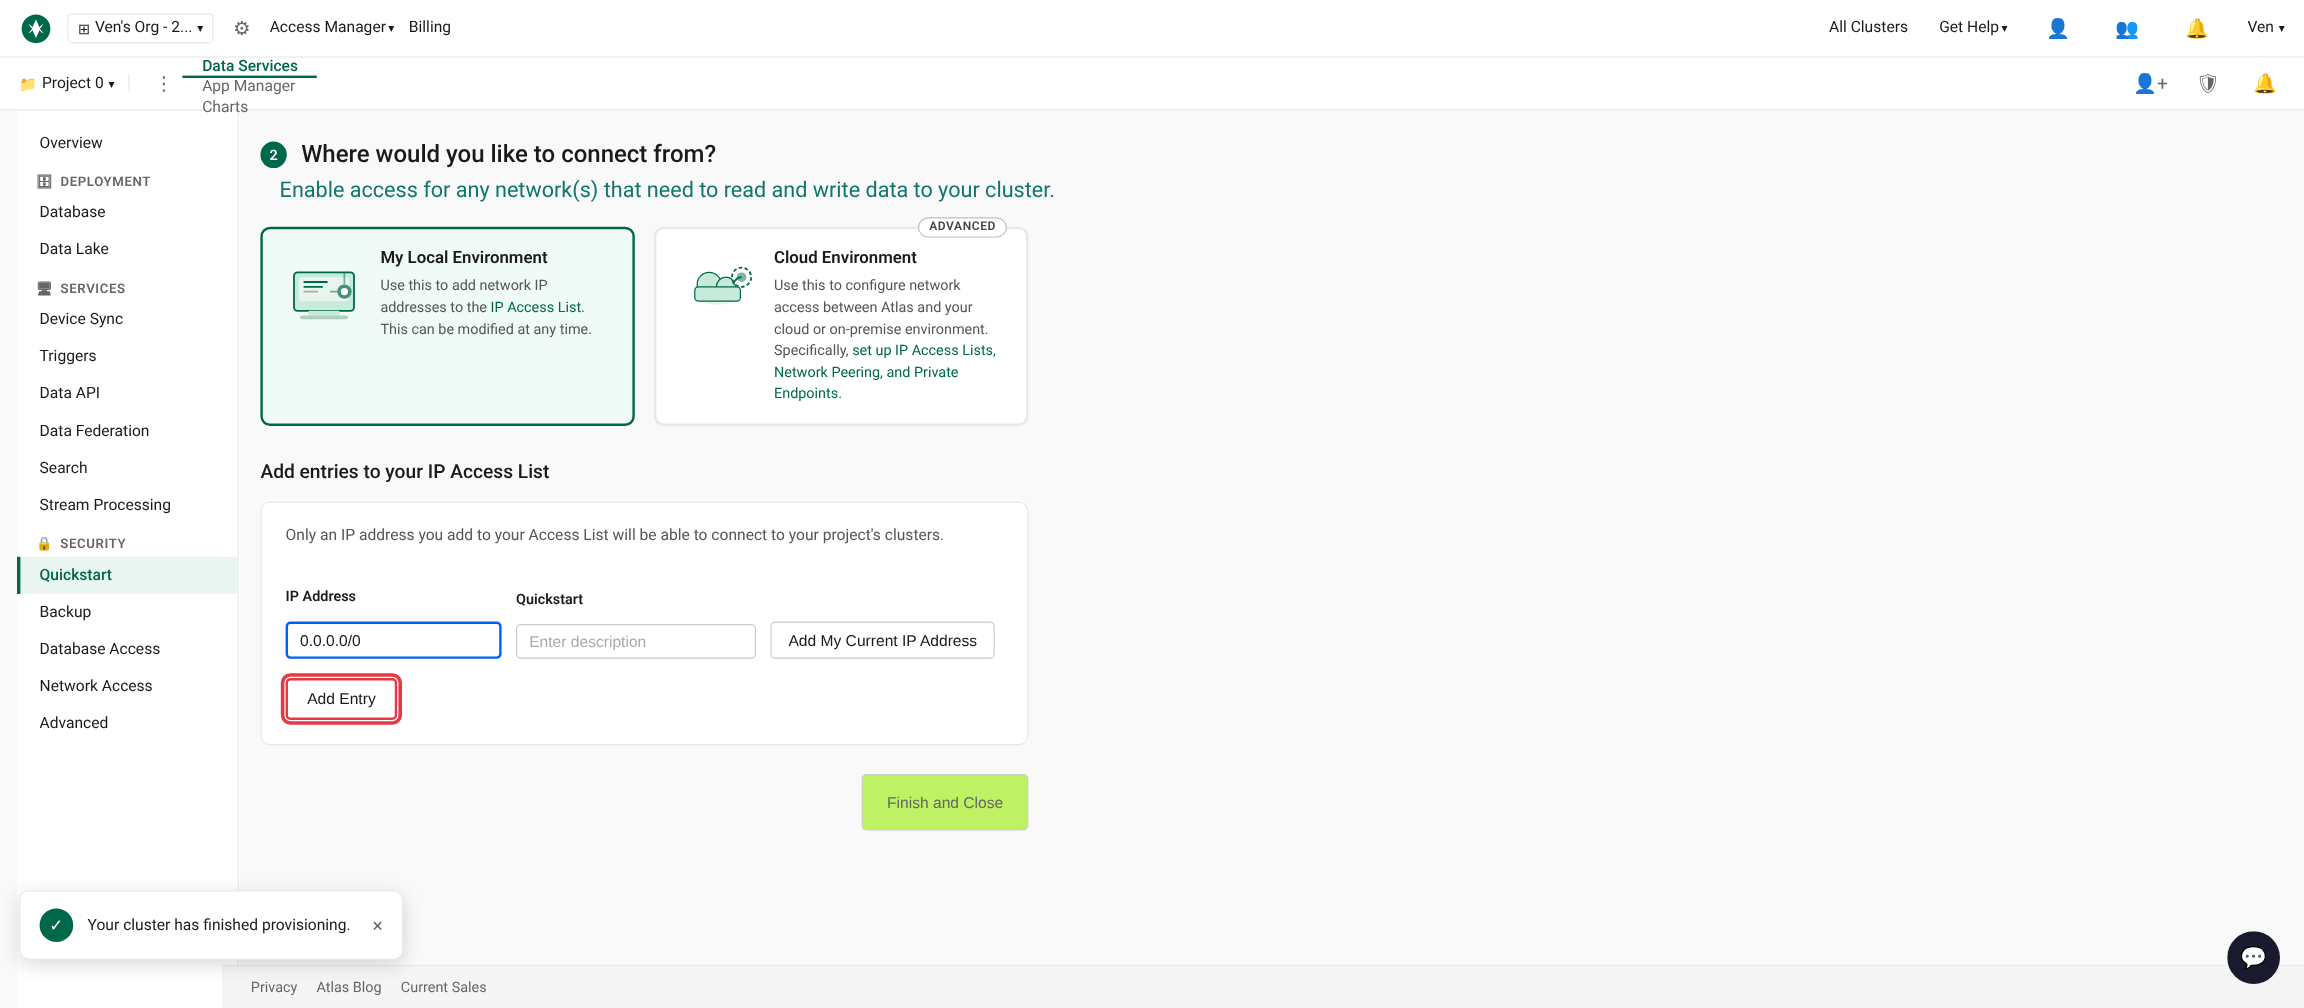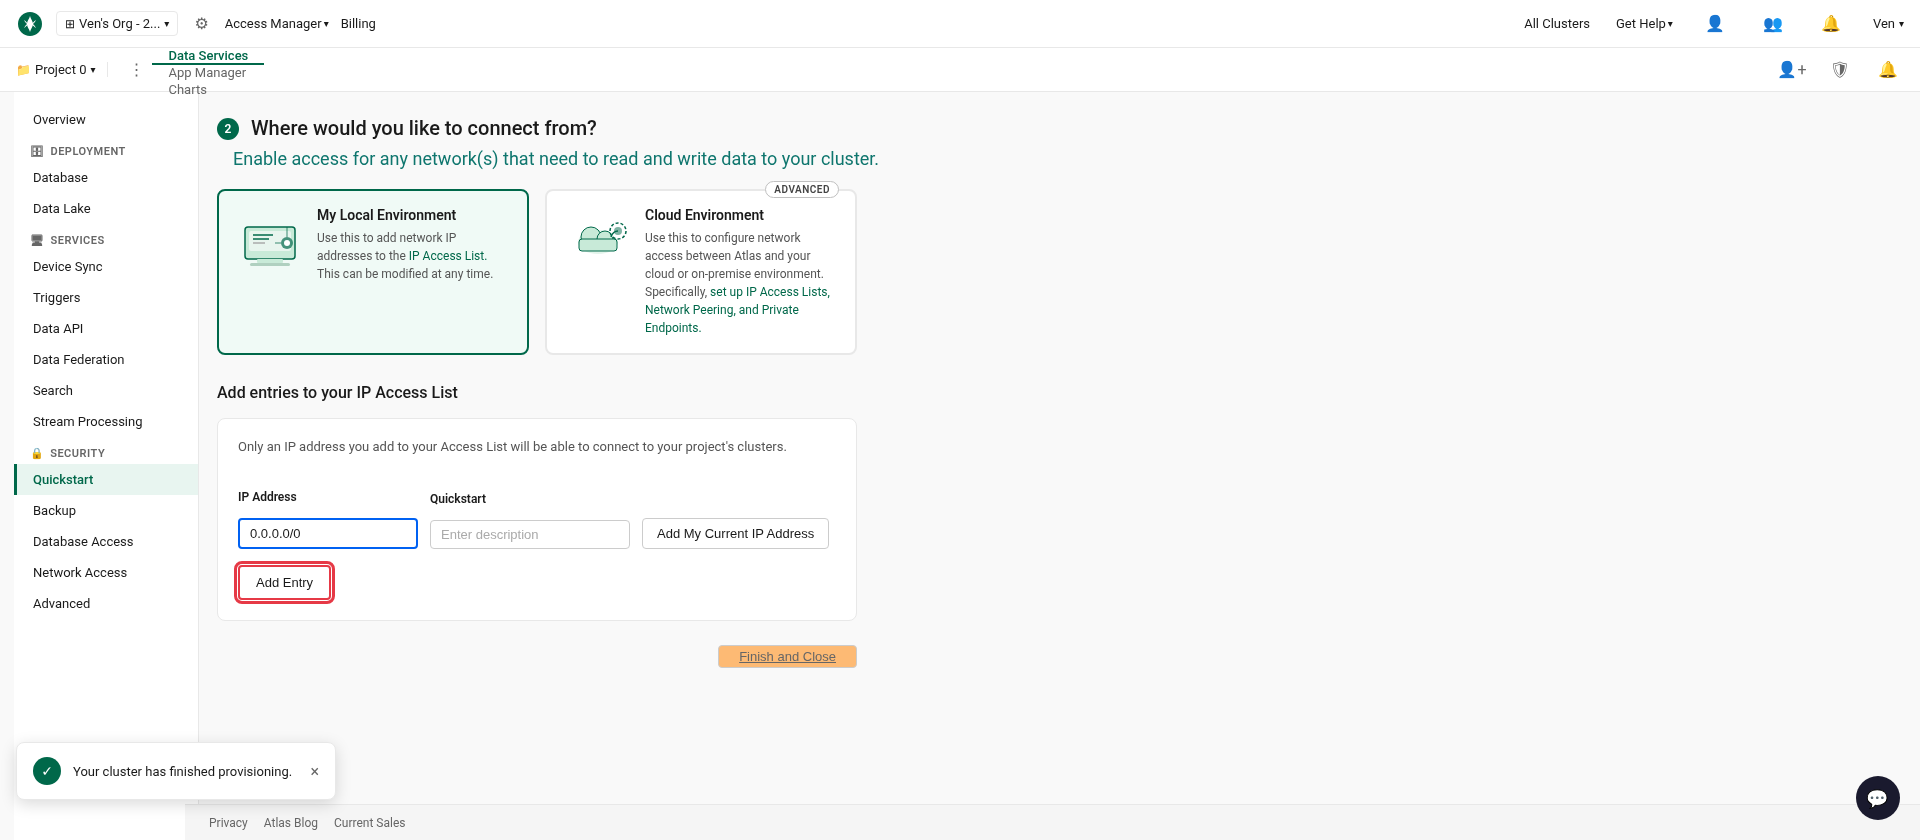--- a/index.html
+++ b/index.html
@@ -105,22 +105,22 @@
 
     .btn-add-entry {
       margin-top: 16px; padding: 8px 16px; background: #fff; border: 2px solid #e63946;
       border-radius: 4px; font-size: 13px; cursor: pointer; color: #1a1a1a; font-weight: 500;
       outline: 3px solid #e63946; outline-offset: 1px;
     }
 
     
     .bottom-actions { display: flex; justify-content: flex-end; max-width: 640px; margin-top: 24px; }
     .btn-finish {
-      padding: 3px 20px; border: 1px solid #ccc; background: #fdba74; border-radius: 4px;
-      font-size: 13px; cursor: pointer; color: #666; text-decoration: underline;
+      padding: 15px 20px; border: 1px solid #ccc; background: #bef264; border-radius: 4px;
+      font-size: 13px; cursor: pointer; color: #666;
     }
 
     
     .toast {
       position: fixed; bottom: 40px; left: 16px; background: #fff;
       border-radius: 8px; padding: 14px 16px; display: flex; align-items: center; gap: 12px;
       box-shadow: 0 4px 16px rgba(0,0,0,0.15); width: 320px; z-index: 200;
       border: 1px solid #e8e8e8;
     }
     .toast-icon { width: 28px; height: 28px; background: #00684a; border-radius: 50%; display: flex; align-items: center; justify-content: center; color: #fff; font-size: 14px; flex-shrink: 0; }

